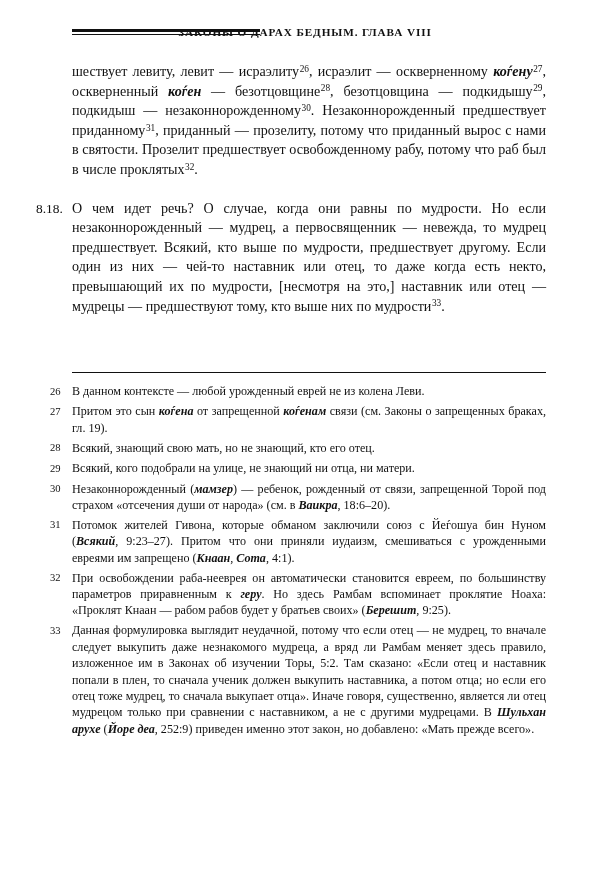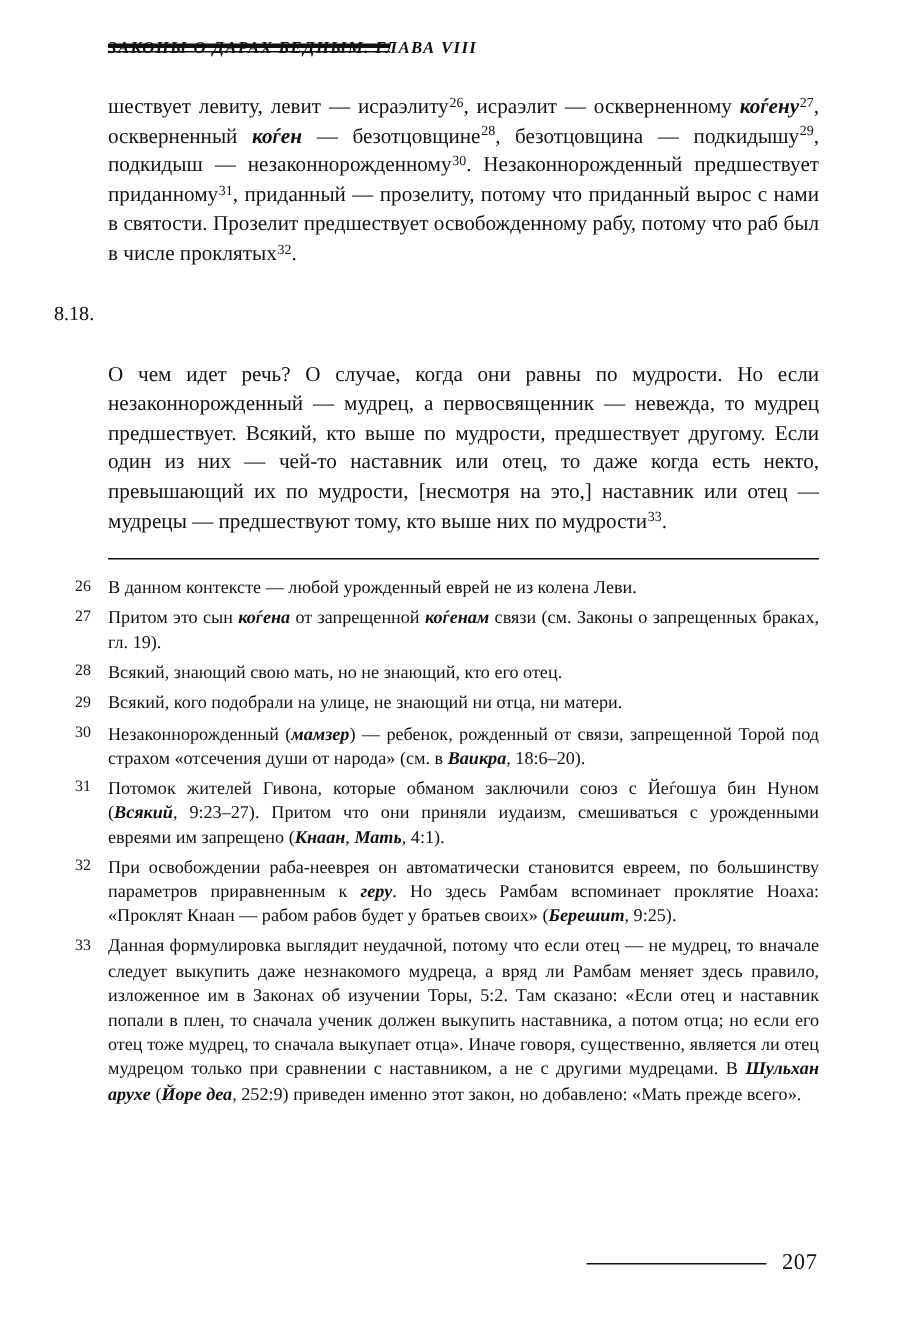--- a/index.html
+++ b/index.html
@@ -25,22 +25,21 @@
 
   
   .running-head {
     position: absolute;
     left: 72px;
     right: 62px;
     top: 22px;
     height: 22px;
     display: flex;
     align-items: center;
-    justify-content: flex-start;
-    font-style: italic;
+    justify-content: center;
   }
   .head-rule {
     position: absolute;
     left: 0;
     top: 7px;
     width: 188px;
   }
   .head-rule .r1 {
     height: 3px;
     background: #111;
@@ -73,21 +72,20 @@
     font-size: 14.1px;
     line-height: 19.6px;
     text-align: justify;
     text-justify: inter-word;
     hyphens: manual;
   }
   .halacha {
     display: flex;
     margin-top: 19px;
     align-items: flex-start;
-    flex-direction: column;
   }
   .halacha-num {
     width: 42px;
     flex: 0 0 42px;
     margin-left: -42px;
     font-size: 13.4px;
     line-height: 19.6px;
     text-align: left;
     padding-left: 6px;
     box-sizing: border-box;
@@ -204,31 +202,27 @@
         <div class="fn-item">
           <div class="fn-num">29</div>
           <div class="fn-text"><span>Всякий, кого подобрали на улице, не знающий ни отца, ни матери.</span></div>
         </div>
         <div class="fn-item">
           <div class="fn-num">30</div>
           <div class="fn-text"><span>Незаконнорожденный (</span><i>мамзер</i><span>) — ребенок, рожденный от связи, запрещенной Торой под страхом «отсечения души от народа» (см. в </span><i>Ваикра</i><span>, 18:6–20).</span></div>
         </div>
         <div class="fn-item">
           <div class="fn-num">31</div>
-          <div class="fn-text"><span>Потомок жителей Гивона, которые обманом заключили союз с Йеѓошуа бин Нуном (</span><i>Всякий</i><span>, 9:23–27). Притом что они приняли иудаизм, смешиваться с урожденными евреями им запрещено (</span><i>Кнаан</i><span>, </span><i>Мать</i><span>, 4:1).</span></div>
+          <div class="fn-text"><span>Потомок жителей Гивона, которые обманом заключили союз с Йеѓошуа бин Нуном (</span><i>Всякий</i><span>, 9:23–27). Притом что они приняли иудаизм, смешиваться с урожденными евреями им запрещено (</span><i>Кнаан</i><span>, </span><i>Сота</i><span>, 4:1).</span></div>
         </div>
         <div class="fn-item">
           <div class="fn-num">32</div>
           <div class="fn-text"><span>При освобождении раба-нееврея он автоматически становится евреем, по большинству параметров приравненным к </span><i>геру</i><span>. Но здесь Рамбам вспоминает проклятие Ноаха: «Проклят Кнаан — рабом рабов будет у братьев своих» (</span><i>Берешит</i><span>, 9:25).</span></div>
         </div>
         <div class="fn-item">
           <div class="fn-num">33</div>
           <div class="fn-text"><span>Данная формулировка выглядит неудачной, потому что если отец — не мудрец, то вначале следует выкупить даже незнакомого мудреца, а вряд ли Рамбам меняет здесь правило, изложенное им в Законах об изучении Торы, 5:2. Там сказано: «Если отец и наставник попали в плен, то сначала ученик должен выкупить наставника, а потом отца; но если его отец тоже мудрец, то сначала выкупает отца». Иначе говоря, существенно, является ли отец мудрецом только при сравнении с наставником, а не с другими мудрецами. В </span><i>Шульхан арухе</i><span> (</span><i>Йоре деа</i><span>, 252:9) приведен именно этот закон, но добавлено: «Мать прежде всего».</span></div>
         </div>
       </div>
   </div>
 
-  <div class="folio">
-    <div class="folio-rule"></div>
-    <div class="folio-num">207</div>
-  </div>
 
 </div>
 
 </body></html>

